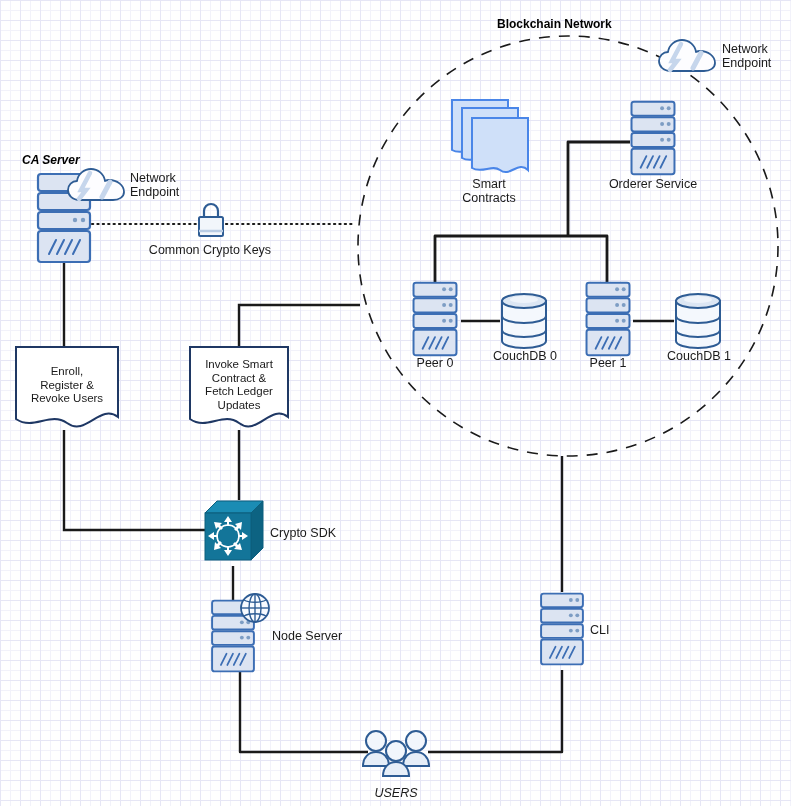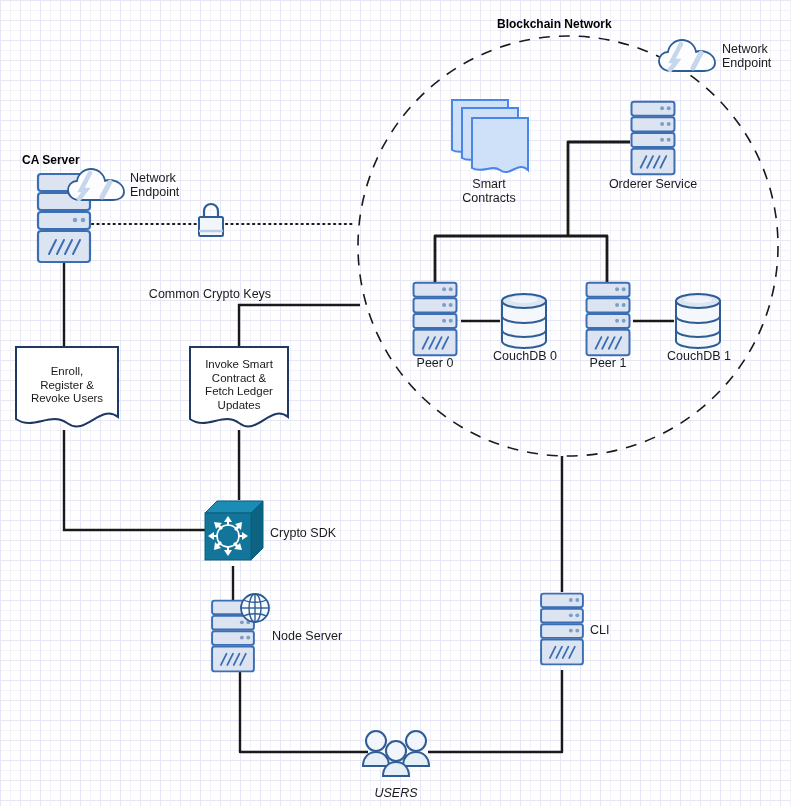--- a/index.html
+++ b/index.html
@@ -78,21 +78,21 @@
 
     <path d="M 233 566 L 233 600" fill="none" stroke="#1a1a1a" stroke-width="2.4"></path>
 
     <path d="M 240 672 L 240 752 L 368 752" fill="none" stroke="#1a1a1a" stroke-width="2.4" stroke-linejoin="round"></path>
 
     <path d="M 562 670 L 562 752 L 428 752" fill="none" stroke="#1a1a1a" stroke-width="2.4" stroke-linejoin="round"></path>
 
   </svg>
 
   <div class="title" style="left:497px;top:17px;">Blockchain Network</div>
-  <div class="title" style="left:22px;top:153px;">CA Server</div>
+  <div class="title" style="left:22px;top:153px;font-style:italic;">CA Server</div>
 
   <div class="node" style="left:36px;top:172px;">
     <svg width="56" height="92" viewBox="0 0 56 92">
       <g stroke="#3c6eb4" stroke-width="2.2" fill="#dce4f2">
         <rect x="2" y="2" width="52" height="17" rx="3"></rect>
         <rect x="2" y="21" width="52" height="17" rx="3"></rect>
         <rect x="2" y="40" width="52" height="17" rx="3"></rect>
         <rect x="2" y="59" width="52" height="31" rx="3"></rect>
       </g>
       <g fill="#7d9dc4">
@@ -118,21 +118,21 @@
   <div class="lbl left" style="left:130px;top:171px;width:80px;">Network
 Endpoint</div>
 
   <div class="node" style="left:196px;top:200px;">
     <svg width="30" height="40" viewBox="0 0 30 40">
       <path d="M8 18 L8 11 A7 7 0 0 1 22 11 L22 18" fill="none" stroke="#2e5c94" stroke-width="2.2"></path>
       <rect x="3" y="17" width="24" height="19" rx="1.5" fill="#f2f6fb" stroke="#2e5c94" stroke-width="2"></rect>
       <line x1="3" y1="31" x2="27" y2="31" stroke="#b9cce4" stroke-width="2.5"></line>
     </svg>
   </div>
-  <div class="lbl" style="left:130px;top:243px;width:160px;margin-top:44px;">Common Crypto Keys</div>
+  <div class="lbl" style="left:130px;top:243px;width:160px;">Common Crypto Keys</div>
 
   <div class="node" style="left:450px;top:98px;">
     <svg width="80" height="80" viewBox="0 0 80 80">
       <path d="M2 2 H58 V54 C48 44 40 62 30 54 C22 48 12 58 2 52 Z" fill="#cfe0f9" stroke="#4a86e8" stroke-width="2"></path>
       <path d="M12 10 H68 V62 C58 52 50 70 40 62 C32 56 22 66 12 60 Z" fill="#cfe0f9" stroke="#4a86e8" stroke-width="2"></path>
       <path d="M22 20 H78 V72 C68 62 60 80 50 72 C42 66 32 76 22 70 Z" fill="#cfe0f9" stroke="#4a86e8" stroke-width="2"></path>
     </svg>
   </div>
   <div class="lbl" style="left:443px;top:177px;width:92px;text-align:center;">Smart
 Contracts</div>

